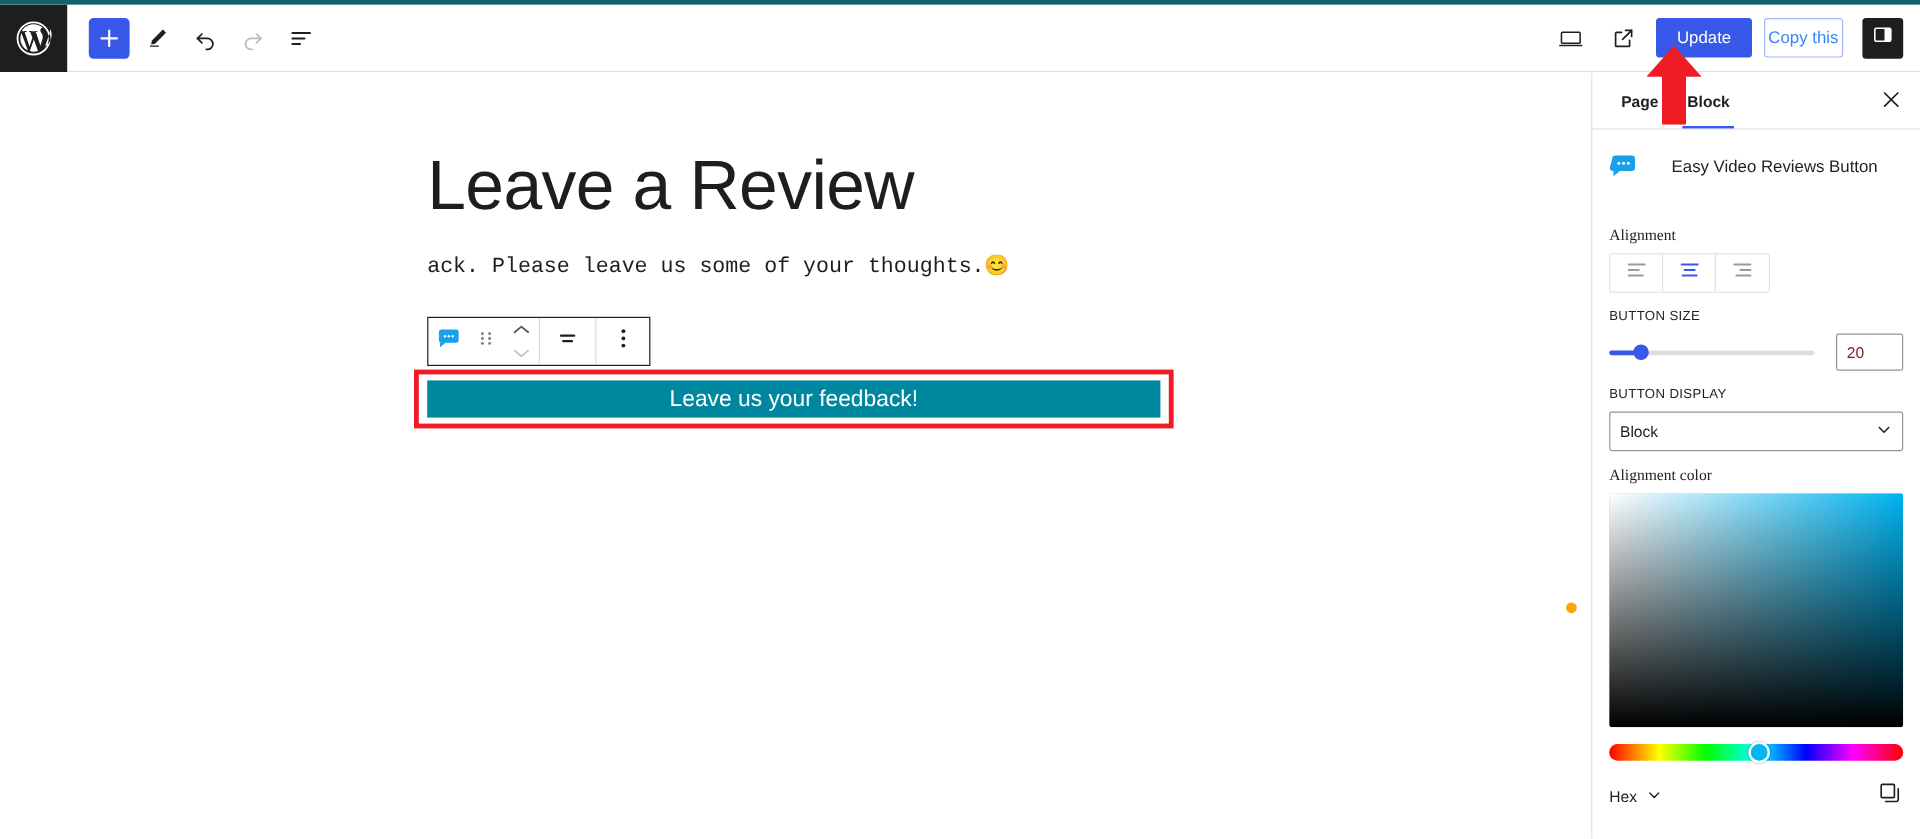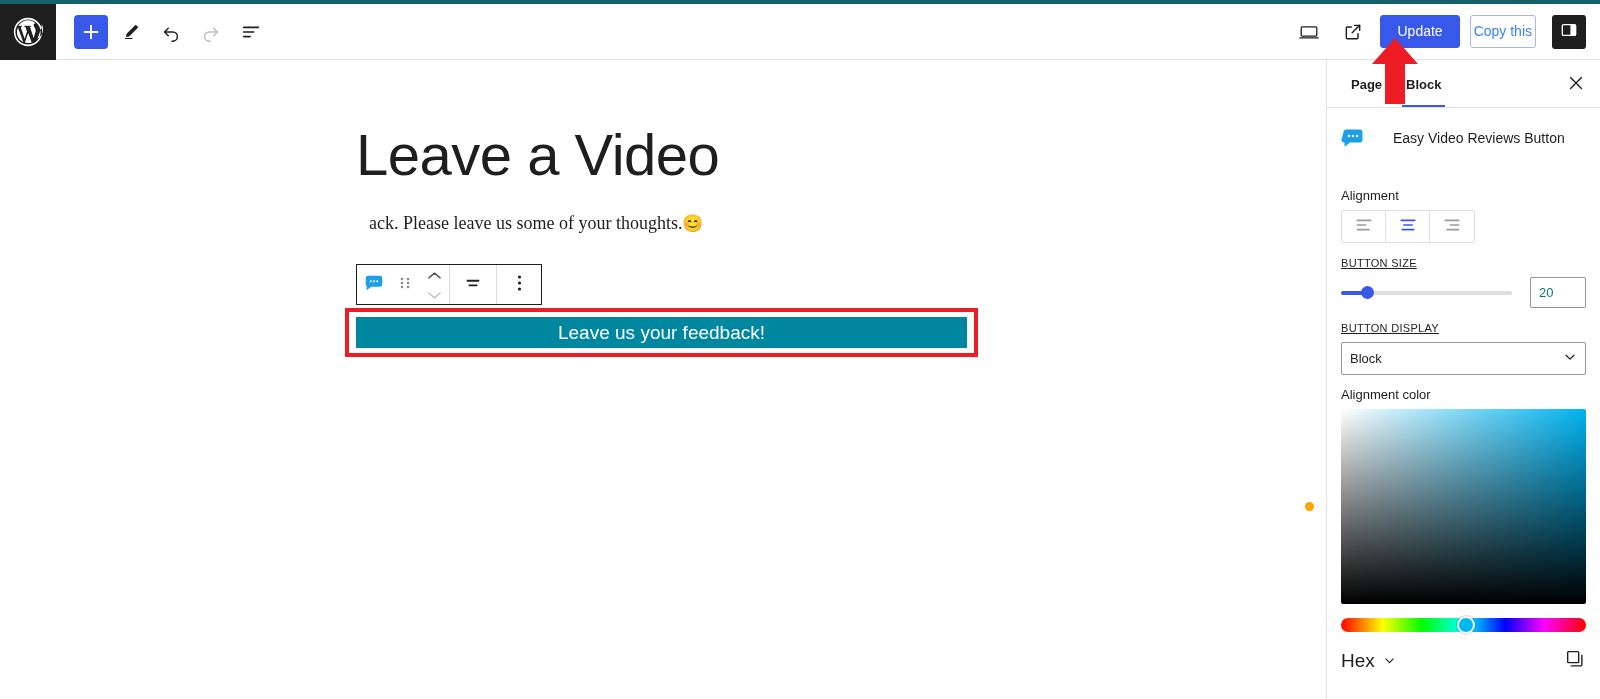--- a/index.html
+++ b/index.html
@@ -69,21 +69,21 @@
   }
   .post-title {
     position: absolute; left: 356px; top: 62px;
     font-size: 58px; font-weight: 400; color: #1e1e1e;
     letter-spacing: -0.5px; line-height: 1.1;
     font-family: "Liberation Sans", sans-serif;
   }
   .para {
     position: absolute; left: 356px; top: 148px; width: 610px;
     font-size: 18px; color: #1e1e1e; line-height: 1.6;
-    font-family: Liberation Serif, serif; white-space: nowrap; margin-left: 13px;
+    font-family: Liberation Mono, monospace; white-space: nowrap;
   }
   .emoji { font-size: 17px; }
 
   
   .block-toolbar {
     position: absolute; left: 356px; top: 203px;
     height: 41px; background: #fff; border: 1px solid #1e1e1e;
     display: flex; align-items: stretch; z-index: 30;
   }
   .bt-group { display: flex; align-items: center; }
@@ -144,25 +144,25 @@
     padding: 18px 14px 0 14px;
   }
   .evr-icon {
     width: 24px; height: 24px; flex: 0 0 24px;
     display: flex; align-items: center; justify-content: center;
   }
   .evr-name { font-size: 14px; color: #1e1e1e; }
 
   .sb-section { padding: 0 14px; }
   .lbl-normal {
-    font-size: 13px; color: #1e1e1e; margin-top: 38px; margin-bottom: 7px;
+    font-size: 13px; color: #1e1e1e; margin-top: 38px; margin-bottom: 7px; font-family: Liberation Serif, serif;
   }
   .lbl-caps {
     font-size: 11px; color: #1e1e1e; letter-spacing: 0.3px;
-    margin-top: 14px; margin-bottom: 8px; text-transform: uppercase; font-weight: 400; text-decoration: underline;
+    margin-top: 14px; margin-bottom: 8px; text-transform: uppercase; font-weight: 400;
   }
 
   .align-group {
     display: inline-flex; border: 1px solid #e0e0e0; border-radius: 2px; overflow: hidden;
   }
   .align-btn {
     width: 44px; height: 31px; display: flex; align-items: center;
     justify-content: center; background: #fff; cursor: pointer;
     border-right: 1px solid #e0e0e0;
   }
@@ -179,21 +179,21 @@
   .slider-fill {
     position: absolute; left: 0; top: 8px; width: 25px;
     height: 4px; background: #3858e9; border-radius: 2px;
   }
   .slider-thumb {
     position: absolute; left: 20px; top: 3px; width: 13px; height: 13px;
     border-radius: 50%; background: #3858e9; cursor: pointer;
   }
   .num-input {
     width: 56px; height: 31px; border: 1px solid #949494; border-radius: 2px;
-    font-size: 13px; color: #0f766e; padding: 0 8px; background: #fff;
+    font-size: 13px; color: #7f1d1d; padding: 0 8px; background: #fff;
     margin-left: 18px; font-family: "Liberation Sans", sans-serif;
   }
 
   .select-display {
     width: 100%; height: 33px; border: 1px solid #949494; border-radius: 2px;
     background: #fff; font-size: 13px; color: #1e1e1e; padding: 0 8px;
     display: flex; align-items: center; justify-content: space-between;
     cursor: pointer;
   }
 
@@ -218,21 +218,21 @@
     box-shadow: 0 0 0 1px rgba(0,0,0,.15); cursor: pointer;
     transform: translateX(-50%);
   }
 
   .hex-row {
     display: flex; align-items: center; justify-content: space-between;
     margin-top: 16px;
   }
   .hex-select {
     display: flex; align-items: center; gap: 8px;
-    font-size: 19px; color: #1e1e1e; cursor: pointer;
+    font-size: 13px; color: #1e1e1e; cursor: pointer;
   }
   .copy-swatch { cursor: pointer; display: flex; align-items: center; }
 
   
   .red-arrow {
     position: absolute; left: 1372px; top: 38px; width: 46px; height: 66px;
     z-index: 60;
   }
 </style>
 </head>
@@ -321,21 +321,21 @@
             <path d="M14.5 5.5v13" stroke-width="1.6"></path>
             <rect x="14.5" y="5.5" width="5.5" height="13" fill="#fff" stroke="none"></rect>
           </svg>
         </span>
       </div>
     </div>
   </div>
 
   <div class="canvas">
 
-    <div class="post-title">Leave a Video</div>
+    <div class="post-title">Leave a Review</div>
 
     <div class="para">
       <span>ack. Please leave us some of your thoughts.</span><span class="emoji">😊</span>
     </div>
 
     <div class="block-toolbar">
       <div class="bt-group">
         <div class="bt-btn icon-wide">
           <span>
             <svg width="22" height="22" viewBox="0 0 24 24">

